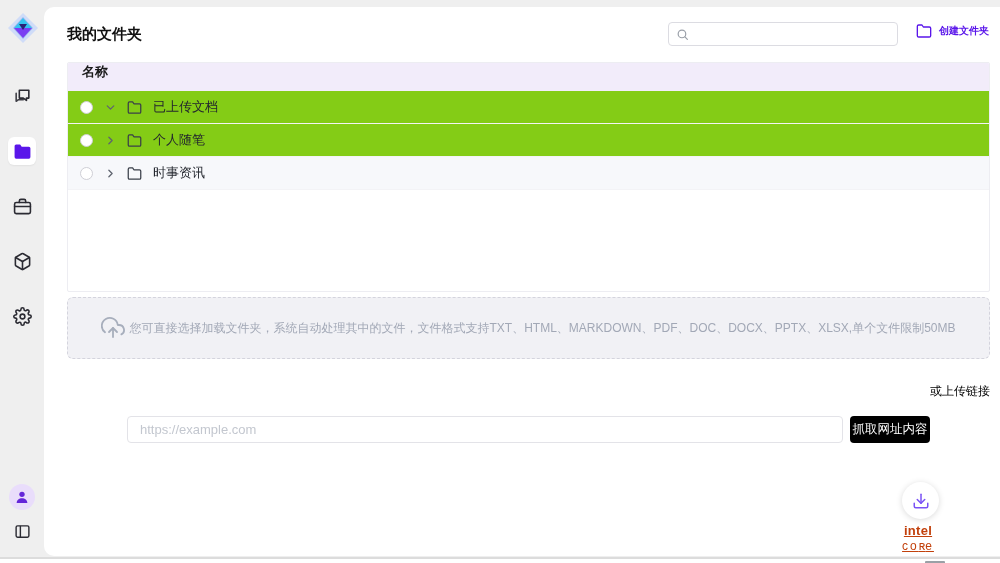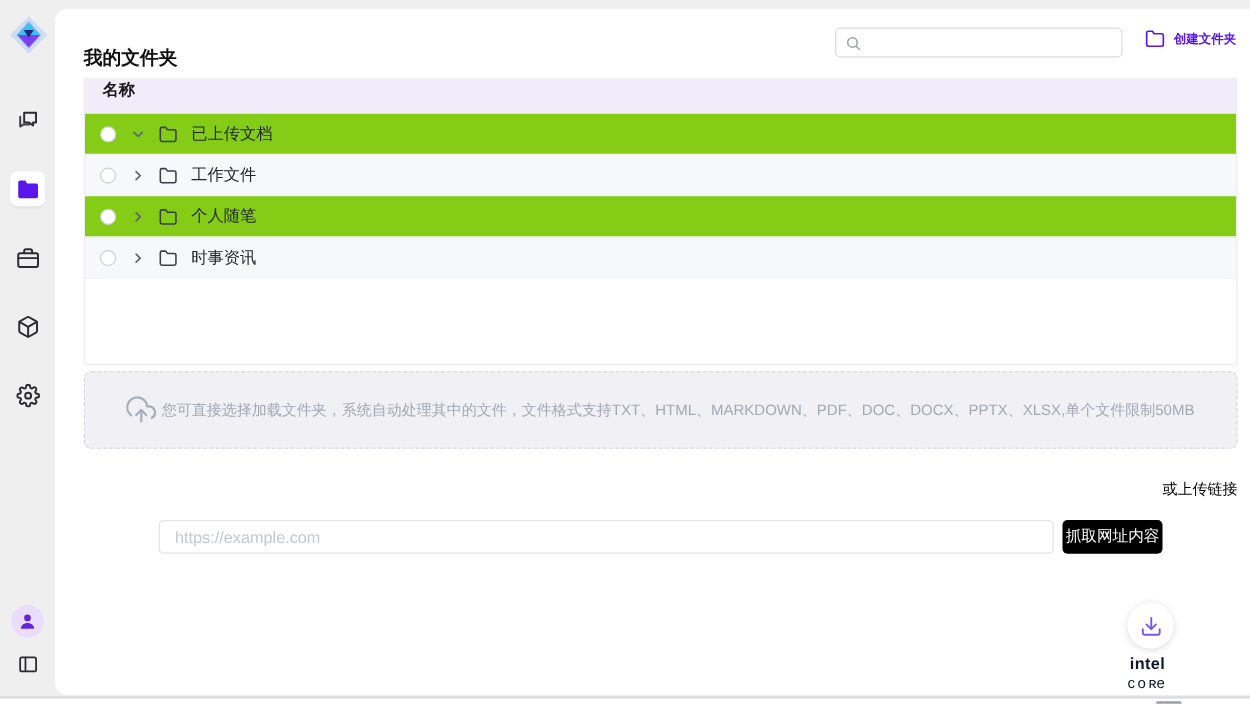--- a/index.html
+++ b/index.html
@@ -30,21 +30,21 @@
   .main {
     position:absolute; left:44px; top:7px; right:0; height:549px;
     background:#ffffff; border-radius:10px 0 0 10px; z-index:2;
   }
   .bottom-line { position:absolute; left:0; right:0; top:557px; height:2px;
     background:#dcdcdc; z-index:4; }
   .bottom-white { position:absolute; left:0; right:0; top:559px; bottom:0;
     background:#ffffff; z-index:4; }
 
   .page-title { position:absolute; left:23px; top:18px; font-size:15px;
-    font-weight:bold; color:#111;margin-top:12px; }
+    font-weight:bold; color:#111; }
 
   
   .search-box { position:absolute; left:624px; top:15px; width:230px; height:24px;
     border:1px solid #dcdce2; border-radius:4px; background:#fff;
     display:flex; align-items:center; padding:0 7px; gap:5px; }
   .search-box input { border:none; outline:none; flex:1; font-size:12px;
     color:#333; background:transparent; font-family:inherit; }
 
   
   .create-btn { position:absolute; left:872px; top:16px; display:flex;
@@ -87,22 +87,22 @@
   .fetch-btn { width:80px; height:27px; background:#000000; color:#fff;
     border:none; border-radius:4px; font-size:12.5px; cursor:pointer;
     font-family:inherit; }
 
   
   .fab { position:absolute; left:902px; top:482px; width:37px; height:37px;
     border-radius:50%; background:#fff; box-shadow:0 1px 6px rgba(0,0,0,.15);
     display:flex; align-items:center; justify-content:center; cursor:pointer;
     border:none; color:#7a52f5; }
   .intel { position:absolute; left:886px; top:523px; width:64px; text-align:center; }
-  .intel .line1 { font-size:13px; color:#0f172a; letter-spacing:.3px;
-    font-weight:bold; }
+  .intel .line1 { font-size:13px; color:#c2410c; letter-spacing:.3px;
+    font-weight:bold;text-decoration:underline; }
   .intel .line1 .core { font-weight:normal; letter-spacing:2px; font-size:12px; }
   .intel .badge { display:inline-block; margin-top:1px; margin-left:34px;
     background:#9aa0a6; color:#fff; font-size:5px; padding:1px 3px;
     border-radius:1px; letter-spacing:1px; }
 
   input::placeholder { font-family:inherit; }
   svg { display:block; }
 </style>
 </head>
 <body>
@@ -220,34 +220,20 @@
             </svg>
         </span>
         <span class="row-folder">
           <svg width="15" height="15" viewBox="0 0 24 24" fill="none" stroke="currentColor" stroke-width="2" stroke-linejoin="round">
               <path d="M22 19a2 2 0 0 1-2 2H4a2 2 0 0 1-2-2V5a2 2 0 0 1 2-2h5l2 3h9a2 2 0 0 1 2 2z"></path>
             </svg>
         </span>
         <span class="row-label">已上传文档</span>
       </div>
 
-      <div class="trow alt">
-        <span class="row-check"></span>
-        <span class="chev right">
-          <svg width="13" height="13" viewBox="0 0 24 24" fill="none" stroke="currentColor" stroke-width="2.4" stroke-linecap="round" stroke-linejoin="round">
-              <polyline points="6 9 12 15 18 9"></polyline>
-            </svg>
-        </span>
-        <span class="row-folder">
-          <svg width="15" height="15" viewBox="0 0 24 24" fill="none" stroke="currentColor" stroke-width="2" stroke-linejoin="round">
-              <path d="M22 19a2 2 0 0 1-2 2H4a2 2 0 0 1-2-2V5a2 2 0 0 1 2-2h5l2 3h9a2 2 0 0 1 2 2z"></path>
-            </svg>
-        </span>
-        <span class="row-label">工作文件</span>
-      </div>
 
       <div class="trow">
         <span class="row-check"></span>
         <span class="chev right">
           <svg width="13" height="13" viewBox="0 0 24 24" fill="none" stroke="currentColor" stroke-width="2.4" stroke-linecap="round" stroke-linejoin="round">
               <polyline points="6 9 12 15 18 9"></polyline>
             </svg>
         </span>
         <span class="row-folder">
           <svg width="15" height="15" viewBox="0 0 24 24" fill="none" stroke="currentColor" stroke-width="2" stroke-linejoin="round">

